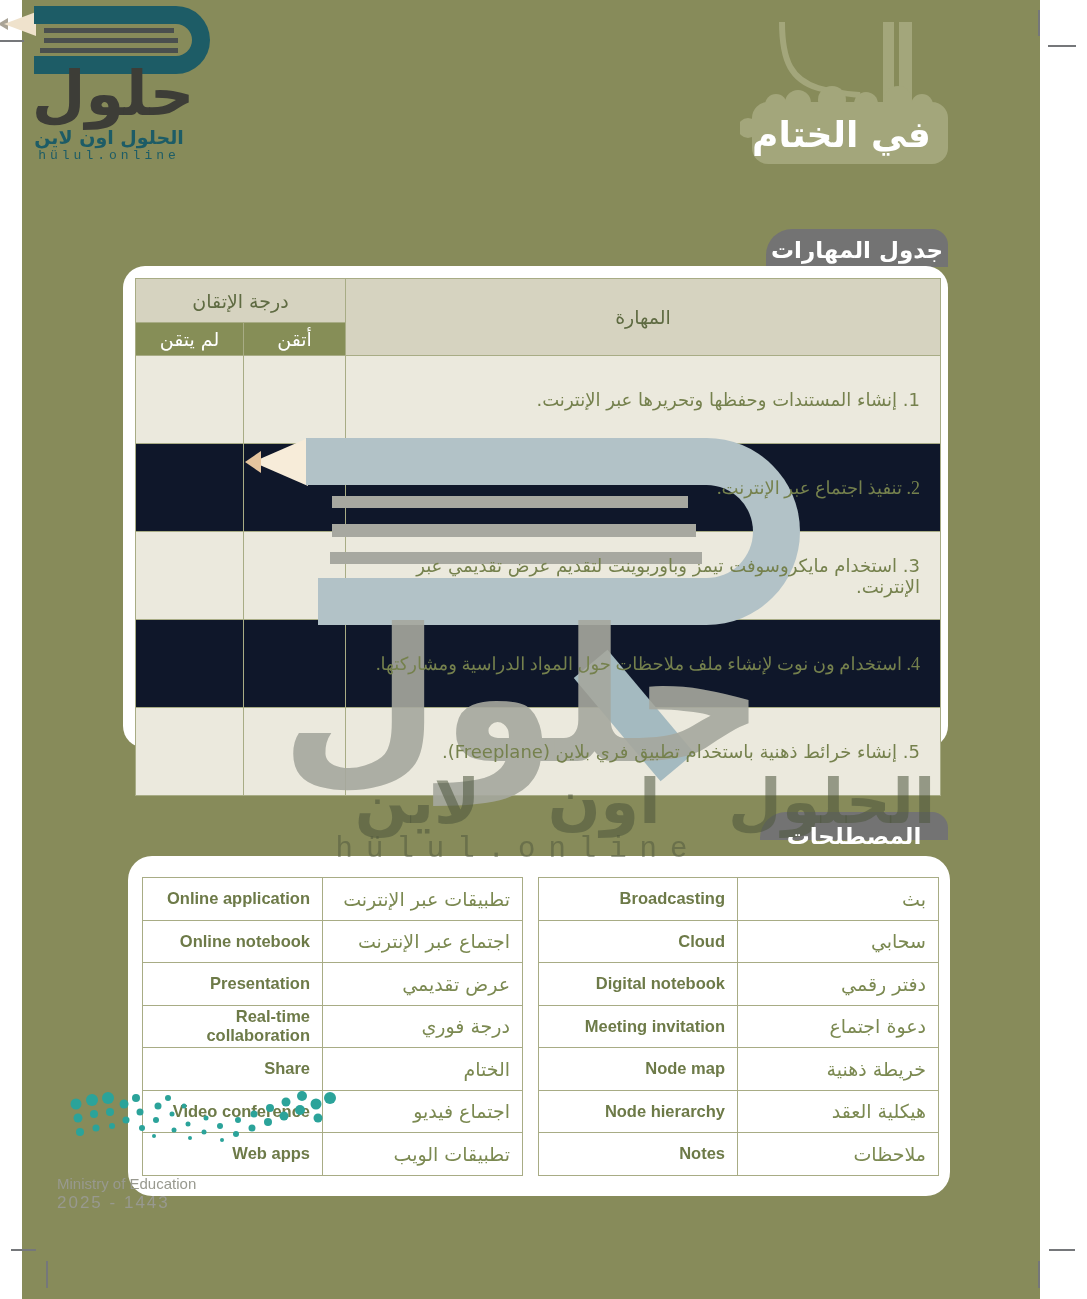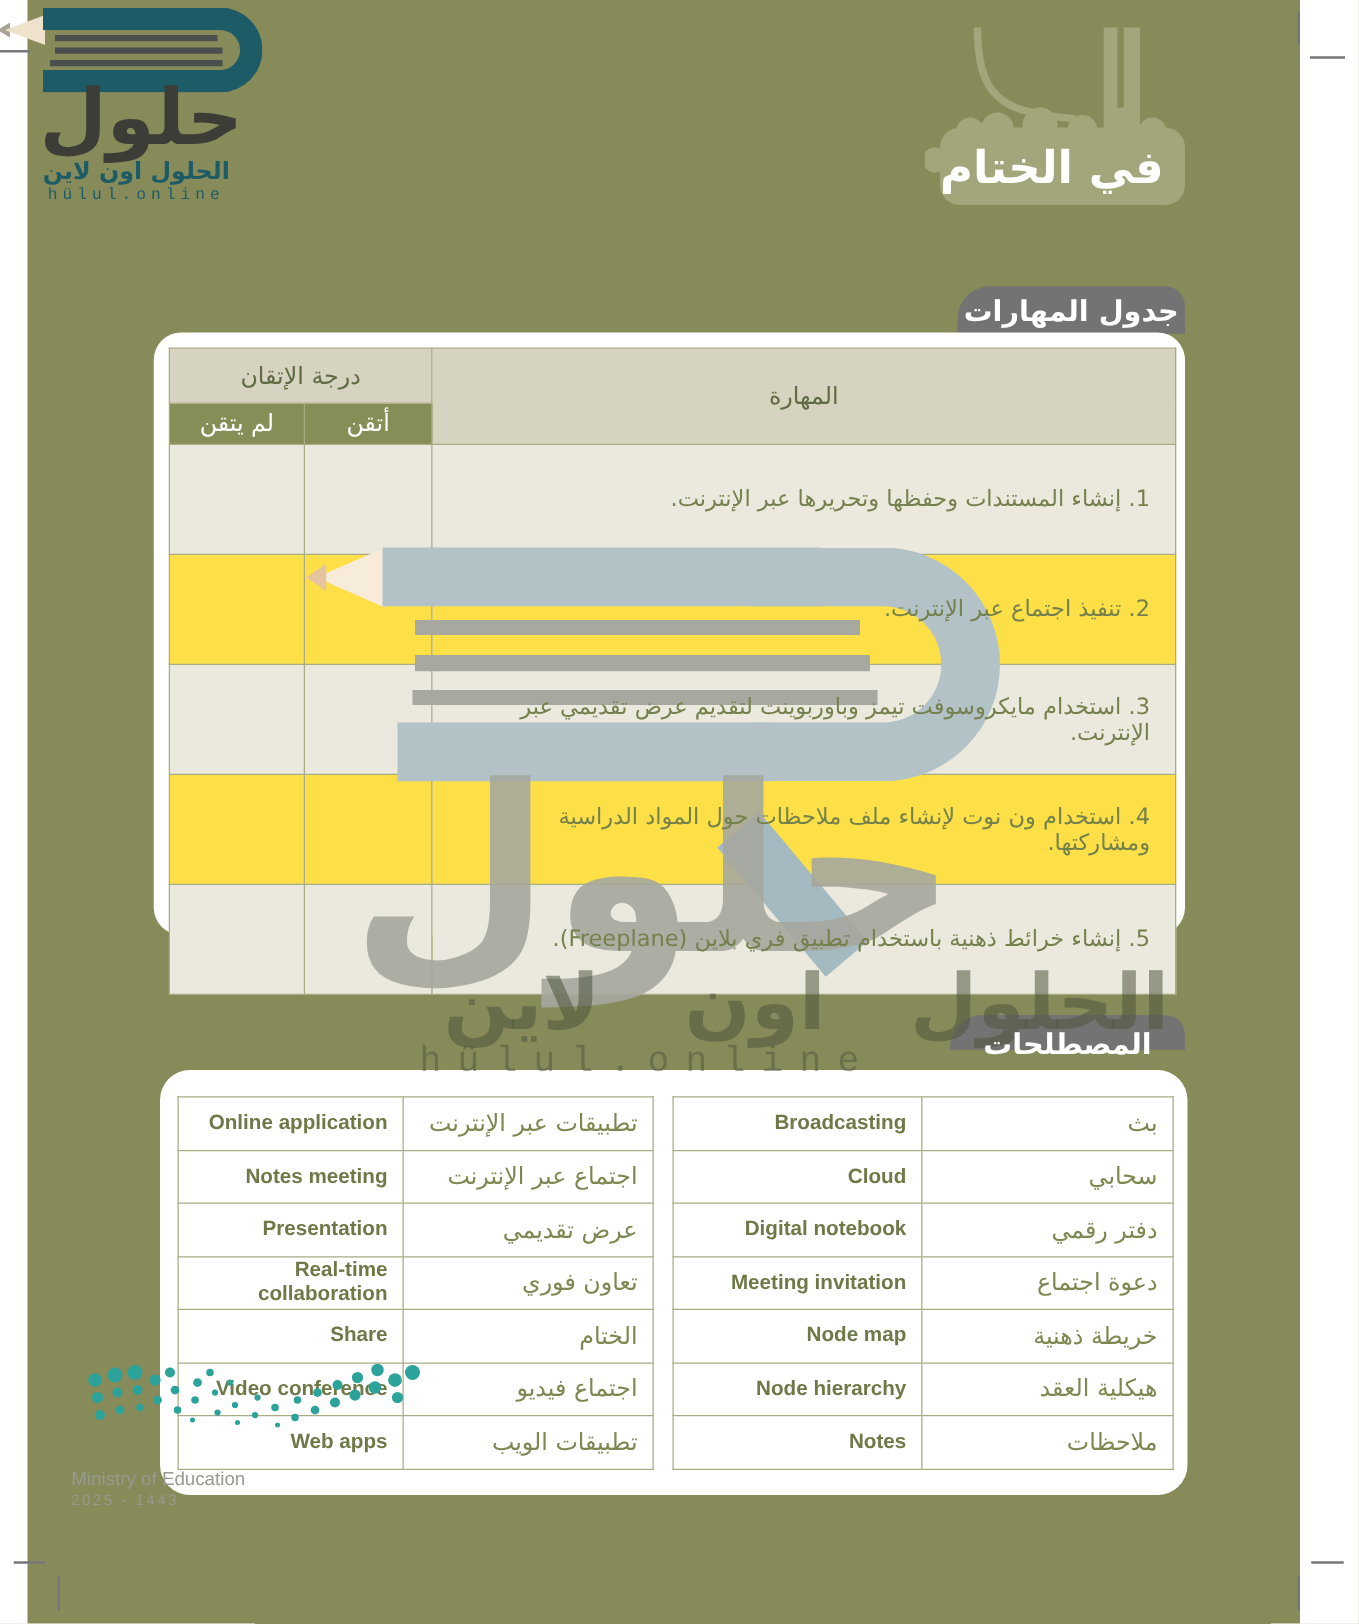--- a/index.html
+++ b/index.html
@@ -31,21 +31,21 @@
   table td { border:1px solid #a8ac85; }
   .skills { position:absolute; left:135px; top:278px; width:805px; direction:rtl; }
   .skills .hrow1 { height:44px; }
   .skills .hrow2 { height:33px; }
   .skills .drow  { height:88px; }
   .h-beige { background:#d6d3c0; color:#5f6b42; font-size:19px; text-align:center; }
   .h-skill { height:77px;text-align:center; }
   .h-green { background:#868e57; color:#ffffff; font-size:19px; text-align:center; }
   .skill-cell { font-size:18px; color:#75814d; text-align:right; padding:6px 20px 6px 14px; direction:rtl; }
   .r-odd td { background:#ebe9dd; }
-  .r-even td { background:#fde047; }
+  .r-even td { background:#0f172a;font-family:Liberation Serif, serif; }
 
   
   .glossary { position:absolute; direction:rtl; }
   .gl-left  { left:142px; top:877px; width:380px; }
   .gl-right { left:538px; top:877px; width:400px; }
   .glossary tr { height:42.5px; }
   .glossary td { background:#fff; }
   .gl-ar { font-size:19px; color:#7b8951; text-align:right; padding-right:12px; direction:rtl; }
   .gl-en { font-family:"Liberation Sans", sans-serif; font-size:16.5px; font-weight:bold;
            color:#6d7a48; text-align:right; padding-right:12px; direction:ltr; }
@@ -95,21 +95,21 @@
     font-size:13px; letter-spacing:4px; color:#1d5c66; text-align:center; }
 
   
   .ministry { position:absolute; z-index:4; }
   .min-dots { left:66px; top:1086px; }
   .min-ar { left:57px; top:1148px; width:130px; font-size:22px; font-weight:bold; color:#35a4a0;
     text-align:right; direction:rtl; }
   .min-en { left:57px; top:1175px; width:220px; font-family:"Liberation Sans", sans-serif;
     font-size:15px; color:#98998f; }
   .min-year { left:57px; top:1193px; width:220px; font-family:"Liberation Sans", sans-serif;
-    font-size:12px; color:#98998f; letter-spacing:2px; }
+    font-size:17px; color:#98998f; letter-spacing:2px; }
 </style>
 </head>
 <body>
 
 <div class="page">
 
   <div class="olive-bg"></div>
 
   <div class="crop" style="left:0;top:40px;width:24px;height:2px"></div>
   <div class="crop" style="left:1038px;top:10px;width:2px;height:26px"></div>
@@ -225,28 +225,28 @@
         <col style="width:200px">
         <col style="width:180px">
       </colgroup>
     <tbody>
         <tr>
           <td class="gl-ar"><span class="ct">تطبيقات عبر الإنترنت</span></td>
           <td class="gl-en"><span class="ct">Online application</span></td>
         </tr>
     <tr>
           <td class="gl-ar"><span class="ct">اجتماع عبر الإنترنت</span></td>
-          <td class="gl-en"><span class="ct">Notes meeting</span></td>
+          <td class="gl-en"><span class="ct">Online notebook</span></td>
         </tr>
     <tr>
           <td class="gl-ar"><span class="ct">عرض تقديمي</span></td>
           <td class="gl-en"><span class="ct">Presentation</span></td>
         </tr>
     <tr>
-          <td class="gl-ar"><span class="ct">تعاون فوري</span></td>
+          <td class="gl-ar"><span class="ct">درجة فوري</span></td>
           <td class="gl-en"><span class="ct">Real-time collaboration</span></td>
         </tr>
     <tr>
           <td class="gl-ar"><span class="ct">الختام</span></td>
           <td class="gl-en"><span class="ct">Share</span></td>
         </tr>
     <tr>
           <td class="gl-ar"><span class="ct">اجتماع فيديو</span></td>
           <td class="gl-en"><span class="ct">Video conference</span></td>
         </tr>

